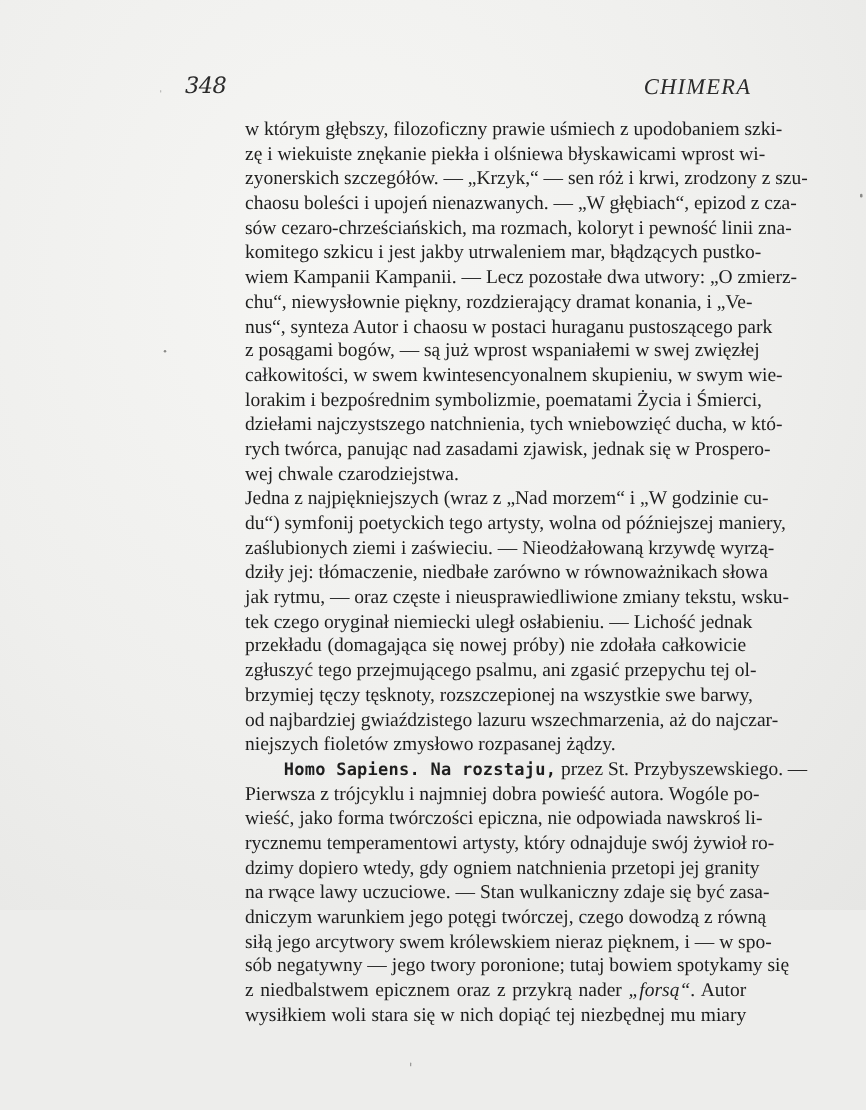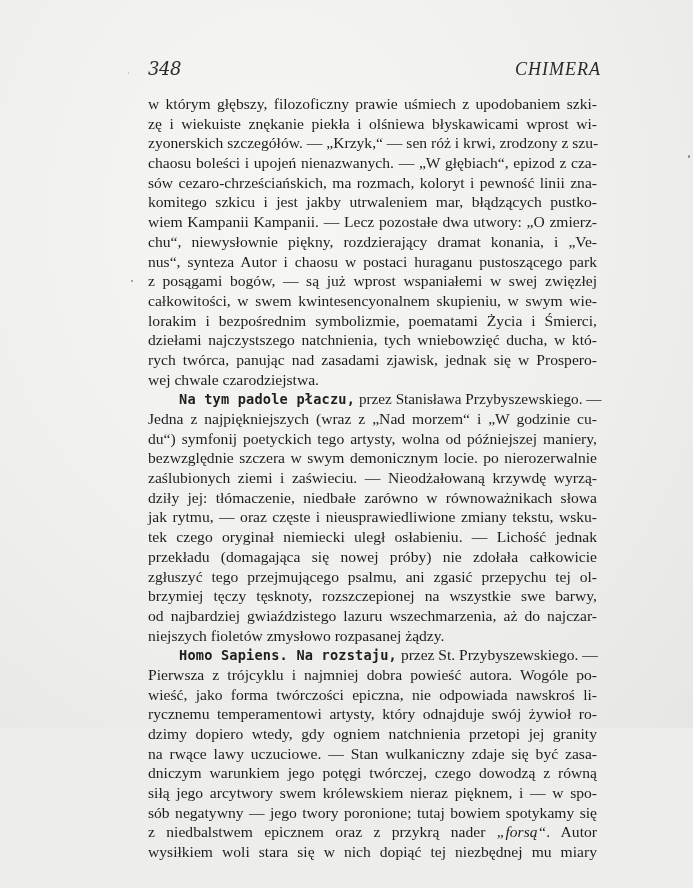--- a/index.html
+++ b/index.html
@@ -57,20 +57,21 @@
       display: block;
       height: 19.7px;
       line-height: 19.7px;
       font-family: "Liberation Serif", serif;
       font-size: 15.6px;
       color: #1e1e1e;
       text-align: justify;
       text-align-last: justify;
       white-space: nowrap;
       overflow: visible;
+      margin-left: 48px;
     }
     .line.last {
       text-align-last: left;
     }
     .line.indent {
       padding-left: 31px;
     }
     .bold {
       font-family: "DejaVu Sans Mono", "Liberation Mono", monospace;
       font-weight: bold;
@@ -112,24 +113,22 @@
       <span class="line">nus“, synteza Autor i chaosu w postaci huraganu pustoszącego park</span>
       <span class="line">z posągami bogów, — są już wprost wspaniałemi w swej zwięzłej</span>
       <span class="line">całkowitości, w swem kwintesencyonalnem skupieniu, w swym wie-</span>
       <span class="line">lorakim i bezpośrednim symbolizmie, poematami Życia i Śmierci,</span>
       <span class="line">dziełami najczystszego natchnienia, tych wniebowzięć ducha, w któ-</span>
       <span class="line">rych twórca, panując nad zasadami zjawisk, jednak się w Prospero-</span>
       <span class="line last">wej chwale czarodziejstwa.</span>
     </div>
 
     <div>
-      <span class="line indent" style="font-size: 15.23px;"><span class="bold">Na tym padole płaczu,</span><span> przez Stanisława Przybyszewskiego. —</span></span>
       <span class="line">Jedna z najpiękniejszych (wraz z „Nad morzem“ i „W godzinie cu-</span>
       <span class="line">du“) symfonij poetyckich tego artysty, wolna od późniejszej maniery,</span>
-      <span class="line">bezwzględnie szczera w swym demonicznym locie. po nierozerwalnie</span>
       <span class="line">zaślubionych ziemi i zaświeciu. — Nieodżałowaną krzywdę wyrzą-</span>
       <span class="line">dziły jej: tłómaczenie, niedbałe zarówno w równoważnikach słowa</span>
       <span class="line">jak rytmu, — oraz częste i nieusprawiedliwione zmiany tekstu, wsku-</span>
       <span class="line">tek czego oryginał niemiecki uległ osłabieniu. — Lichość jednak</span>
       <span class="line">przekładu (domagająca się nowej próby) nie zdołała całkowicie</span>
       <span class="line">zgłuszyć tego przejmującego psalmu, ani zgasić przepychu tej ol-</span>
       <span class="line">brzymiej tęczy tęsknoty, rozszczepionej na wszystkie swe barwy,</span>
       <span class="line">od najbardziej gwiaździstego lazuru wszechmarzenia, aż do najczar-</span>
       <span class="line last">niejszych fioletów zmysłowo rozpasanej żądzy.</span>
     </div>

